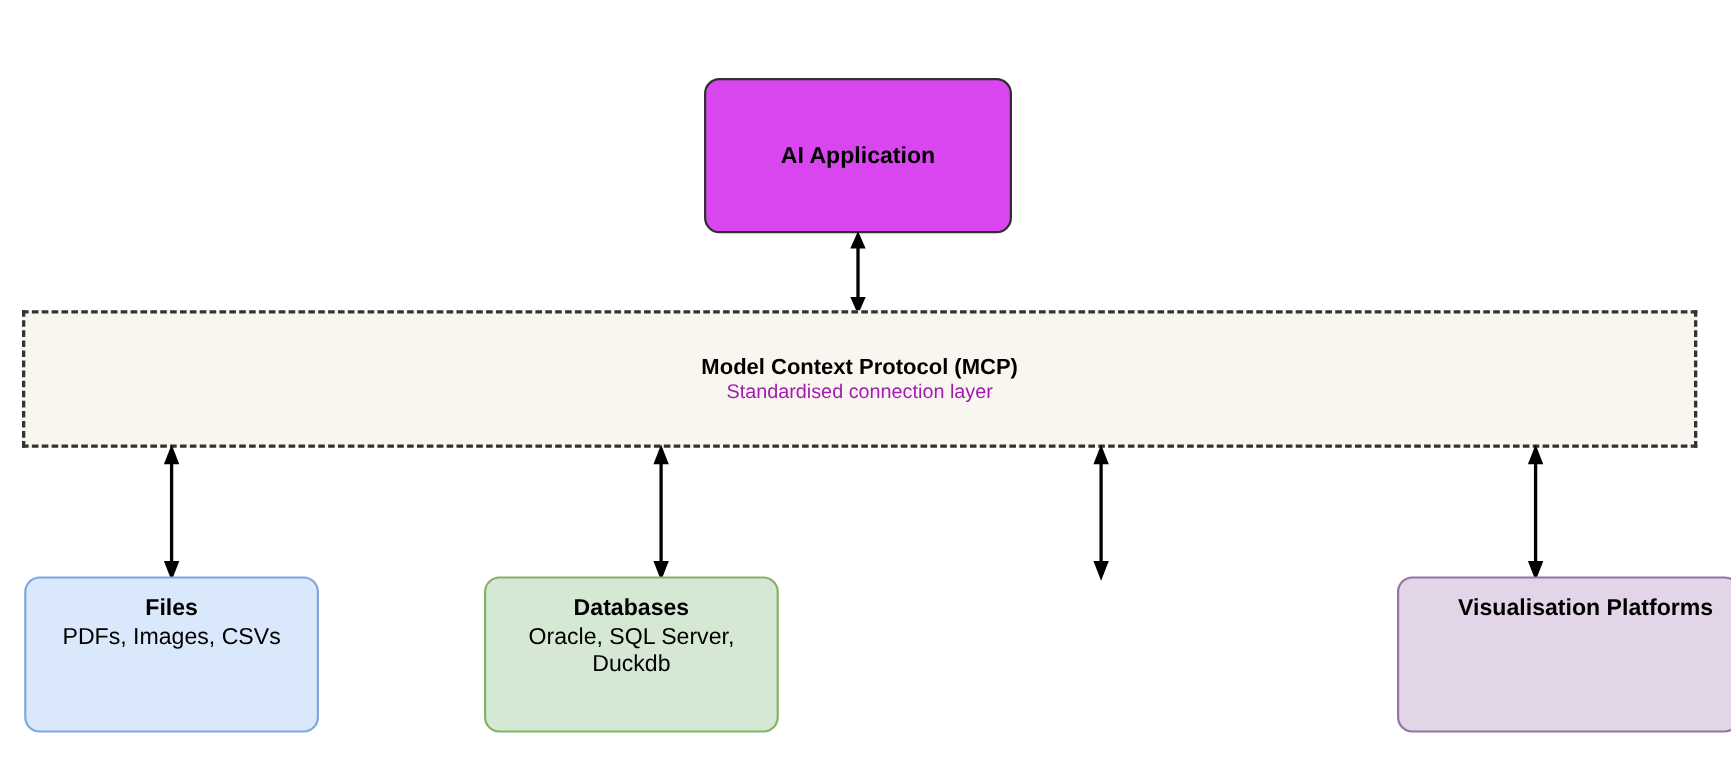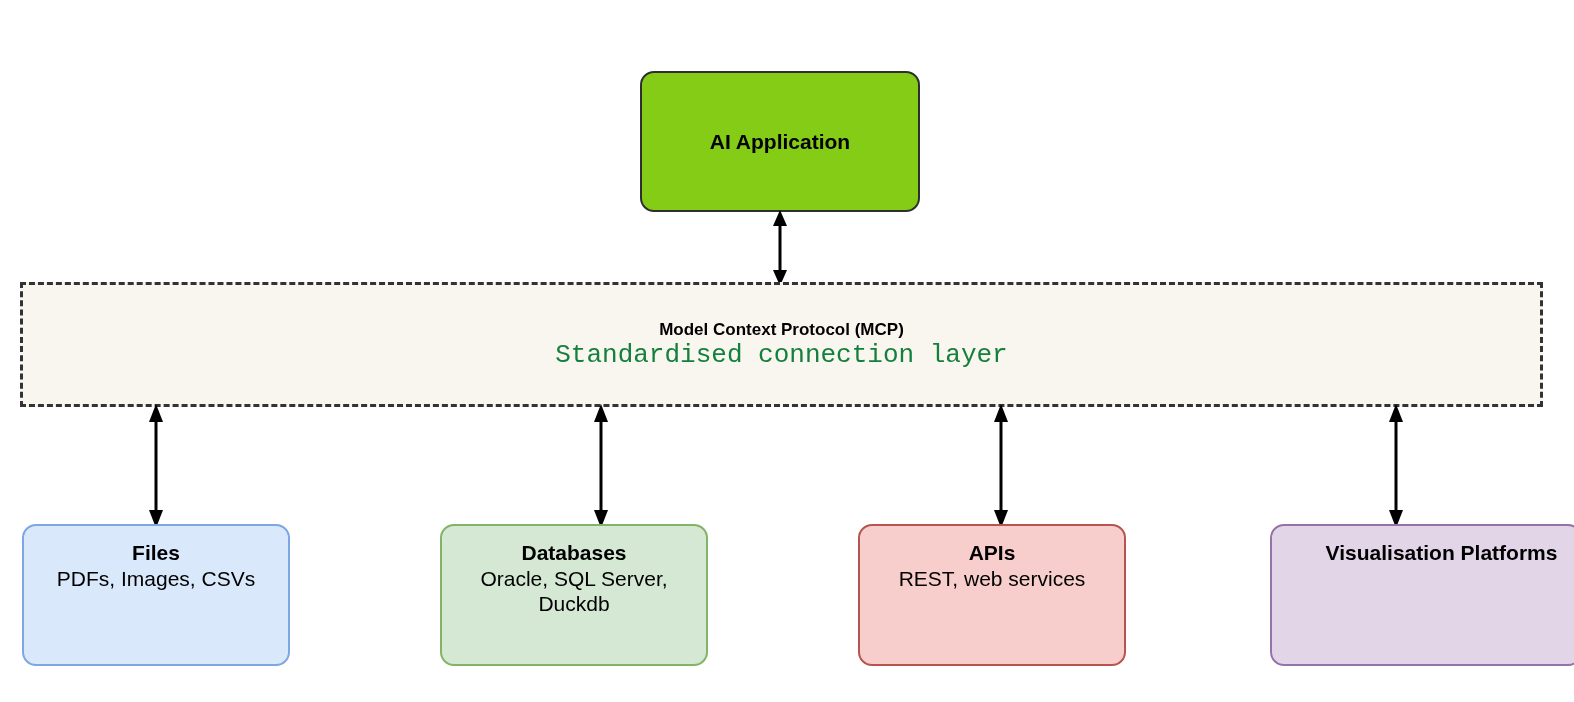--- a/index.html
+++ b/index.html
@@ -38,21 +38,21 @@
     font-size: 21px;
     color: #000000;
   }
 
   
   #ai-application {
     left: 640px;
     top: 71px;
     width: 280px;
     height: 141px;
-    background: #84cc16;
+    background: #d946ef;
     border: 2.5px solid #2f2f2f;
     justify-content: center;
     padding: 0 10px;
   }
 
   
   #mcp-band {
     position: absolute;
     box-sizing: border-box;
     left: 20px;
@@ -62,27 +62,26 @@
     background: #f8f6ef;
     border: 3px dashed #333333;
     display: flex;
     flex-direction: column;
     align-items: center;
     justify-content: center;
     text-align: center;
   }
   #mcp-band .title {
     font-weight: bold;
-    font-size: 17px;
+    font-size: 20px;
     color: #000000;
   }
   #mcp-band .subtitle {
-    font-size: 26px;
-    color: #15803d;
-    font-family: Liberation Mono, monospace;
+    font-size: 18px;
+    color: #a21caf;
   }
 
   
   .leaf {
     top: 524px;
     height: 142px;
     justify-content: flex-start;
     padding: 14px 12px 0 12px;
   }
   #files-node {
@@ -173,22 +172,18 @@
   <div class="node leaf" id="files-node">
     <div class="title">Files</div>
     <div class="subtitle">PDFs, Images, CSVs</div>
   </div>
 
   <div class="node leaf" id="databases-node">
     <div class="title">Databases</div>
     <div class="subtitle">Oracle, SQL Server, Duckdb</div>
   </div>
 
-  <div class="node leaf" id="apis-node">
-    <div class="title">APIs</div>
-    <div class="subtitle">REST, web services</div>
-  </div>
 
   <div class="node leaf" id="visualisation-node">
     <div class="title">Visualisation Platforms</div>
   </div>
 
 </div>
 
 </body></html>

